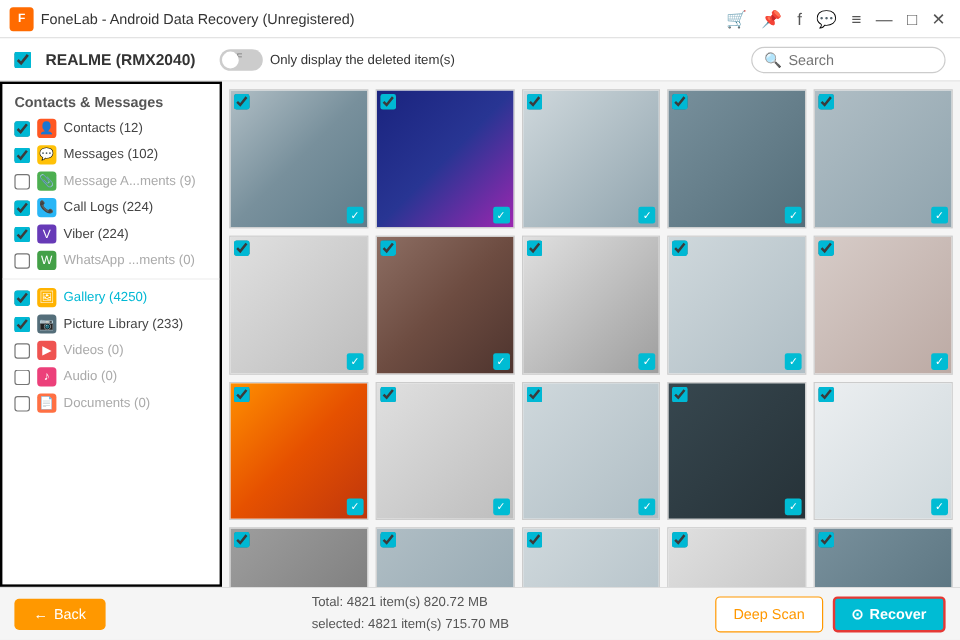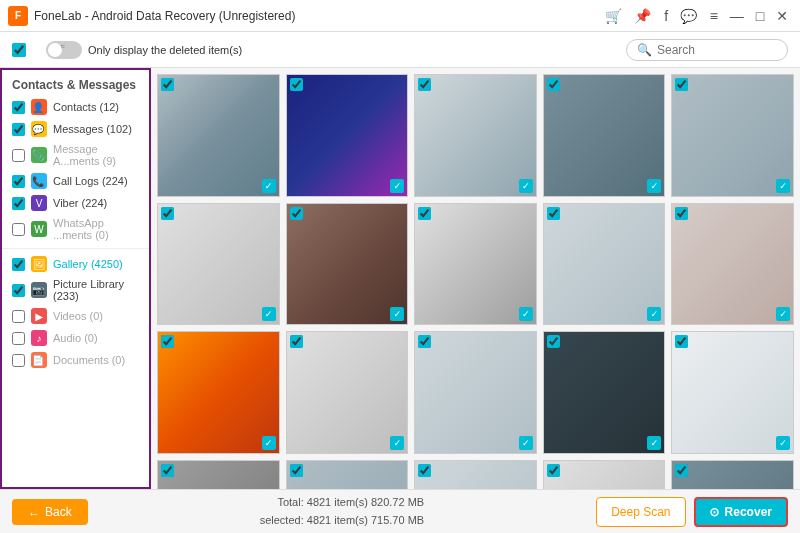--- a/index.html
+++ b/index.html
@@ -68,24 +68,24 @@
 
     
     .main-content {
       display: flex;
       height: calc(533px - 32px - 36px - 44px);
       background: #f5f5f5;
     }
 
     
     .sidebar {
-      width: 151px;
+      width: 185px;
       background: white;
       border-right: 1px solid #ddd;
-      border: 2px solid #701a75;
+      border: 2px solid #000000;
       overflow-y: auto;
       flex-shrink: 0;
     }
     .sidebar-section-title {
       font-size: 12px;
       font-weight: bold;
       color: #555;
       padding: 8px 10px 4px;
     }
     .sidebar-item {
@@ -209,21 +209,21 @@
       color: white;
       border: none;
       border-radius: 4px;
       padding: 6px 16px;
       cursor: pointer;
       font-size: 12px;
       display: flex;
       align-items: center;
       gap: 5px;
     }
-    .status-text { font-size: 11px; color: #555; text-align: right; line-height: 1.6; }
+    .status-text { font-size: 11px; color: #555; text-align: left; line-height: 1.6; }
     .bottom-right { display: flex; gap: 8px; }
     .deep-scan-btn {
       background: white;
       color: #ff9800;
       border: 1px solid #ff9800;
       border-radius: 4px;
       padding: 6px 14px;
       cursor: pointer;
       font-size: 12px;
     }
@@ -256,20 +256,21 @@
     <span class="title-icon">💬</span>
     <span class="title-icon">≡</span>
     <span class="title-icon">—</span>
     <span class="title-icon">□</span>
     <span class="title-icon">✕</span>
   </div>
 </div>
 
 <div class="device-bar">
   <input type="checkbox" class="device-checkbox" checked="" style="">
+  <span class="device-name">REALME (RMX2040)</span>
   <div class="toggle-container">
     <div class="toggle-off">
       <span class="toggle-label" style="position:absolute;left:3px;top:2px;font-size:8px;color:#777;">OFF</span>
     </div>
     <span class="toggle-text">Only display the deleted item(s)</span>
   </div>
   <div class="search-box">
     <span style="color:#aaa;font-size:12px;">🔍</span>
     <input type="text" placeholder="Search" style="">
   </div>

